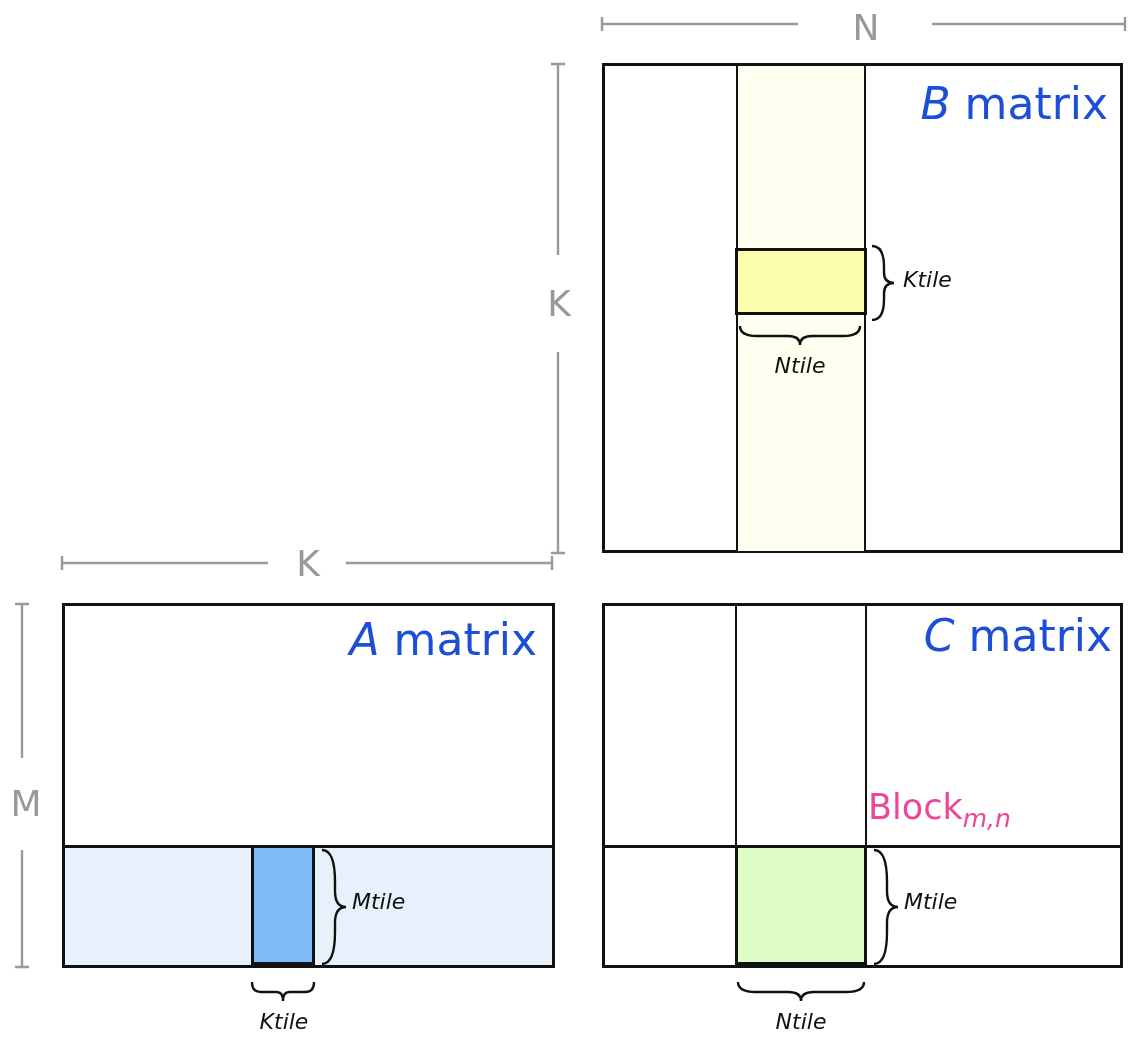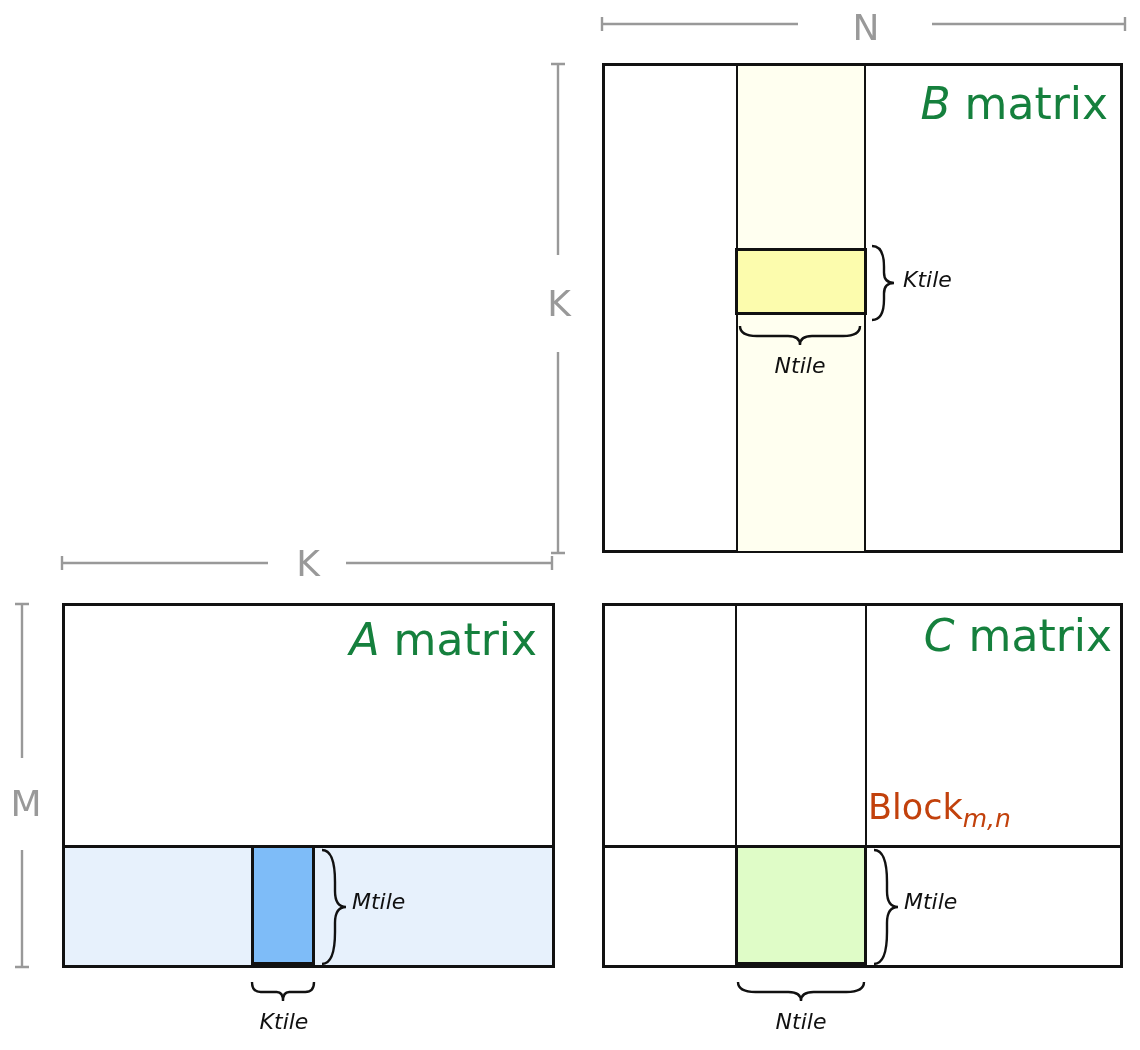--- a/index.html
+++ b/index.html
@@ -6,31 +6,31 @@
   #stage{
     position:relative;width:1140px;height:1050px;background:#fff;overflow:hidden;
     font-family:"DejaVu Sans","Liberation Sans",sans-serif;color:#111;
   }
   .box{position:absolute;border:3px solid #111;background:#fff;box-sizing:border-box;}
   .strip{position:absolute;box-sizing:border-box;}
   .tile{position:absolute;border:3px solid #111;box-sizing:border-box;}
   .vline{position:absolute;background:#111;}
   .hline{position:absolute;background:#111;}
   .matrix-title{
-    position:absolute;font-size:44px;line-height:1.1;color:#15803d;white-space:nowrap;
+    position:absolute;font-size:44px;line-height:1.1;color:#1d4ed8;white-space:nowrap;
   }
   .matrix-title .letter{font-style:italic;}
   .tile-label{
     position:absolute;font-size:22px;font-style:italic;line-height:1.1;color:#111;white-space:nowrap;
   }
   .dim-label{
     position:absolute;font-size:36px;line-height:1.1;color:#999;white-space:nowrap;
   }
   .block-label{
-    position:absolute;font-size:35px;line-height:1.1;color:#c2410c;white-space:nowrap;text-align:center;
+    position:absolute;font-size:35px;line-height:1.1;color:#ec4899;white-space:nowrap;text-align:center;
   }
   .block-label .sub{font-size:25px;font-style:italic;position:relative;top:8px;}
   .cx{transform:translateX(-50%);}
   svg.overlay{position:absolute;left:0;top:0;pointer-events:none;}
 </style>
 </head>
 <body>
 
 <div id="stage">
 

